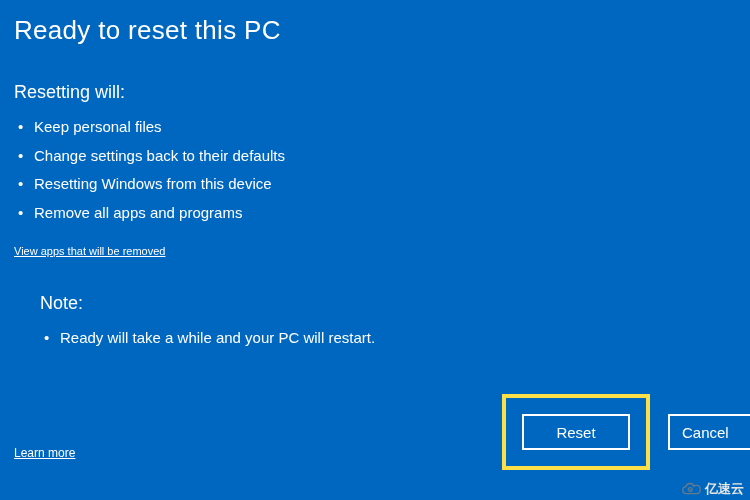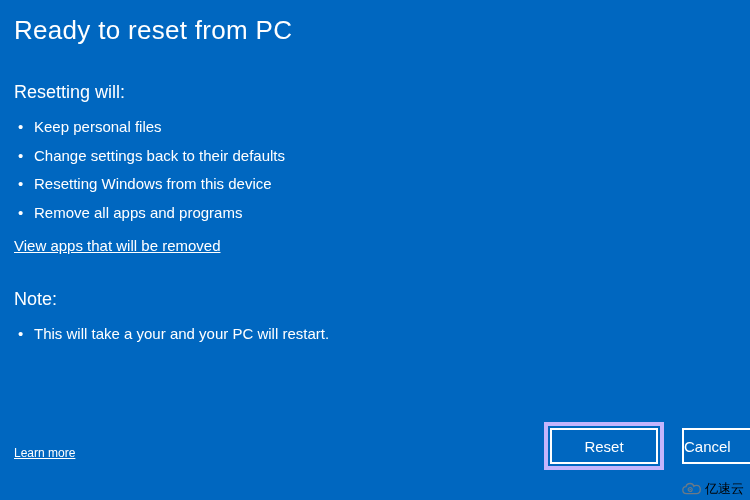--- a/index.html
+++ b/index.html
@@ -44,26 +44,27 @@
     }
     .bullet-list li::before {
       content: "•";
       position: absolute;
       left: 0;
       top: 0;
     }
     .link {
       display: inline-block;
       text-decoration: underline;
-      font-size: 15px;
+      font-size: 11px;
       cursor: pointer;
-      margin-top: 4px;
+      margin-top: 12px;
     }
     .note-section {
       margin-top: 34px;
+      margin-left: 26px;
     }
     .learn-more {
       position: absolute;
       left: 14px;
       bottom: 40px;
       text-decoration: underline;
       font-size: 12px;
       cursor: pointer;
     }
     .button-row {
@@ -80,76 +81,76 @@
       color: #ffffff;
       font-family: inherit;
       font-size: 15px;
       cursor: pointer;
       height: 36px;
       display: flex;
       align-items: center;
       justify-content: center;
     }
     .btn-reset-wrap {
-      border: 4px solid #c4b5fd;
-      padding: 2px;
+      border: 4px solid #fde047;
+      padding: 16px;
     }
     .btn.reset {
       width: 108px;
     }
     .btn.cancel {
-      width: 68px;
+      width: 82px;
       border-right: none;
-      padding-left: 0;
+      padding-left: 12px;
       justify-content: flex-start;
     }
     .watermark {
       position: absolute;
       right: 6px;
       bottom: 2px;
       display: flex;
       align-items: center;
       gap: 2px;
       font-size: 13px;
-      color: #000000;
-      font-weight: 400;
+      color: #e5e5e5;
+      font-weight: 700;
     }
     .watermark .cloud-icon {
       width: 22px;
       height: 16px;
       display: inline-flex;
       align-items: center;
       justify-content: center;
     }
     .watermark svg {
       width: 22px;
       height: 16px;
     }
   </style>
 </head>
 <body>
 
 <div class="container">
-  <h1 class="title">Ready to reset from PC</h1>
+  <h1 class="title">Ready to reset this PC</h1>
 
   <div>
     <div class="section-label">Resetting will:</div>
     <ul class="bullet-list">
       <li>Keep personal files</li>
       <li>Change settings back to their defaults</li>
       <li>Resetting Windows from this device</li>
       <li>Remove all apps and programs</li>
     </ul>
     <a class="link">View apps that will be removed</a>
   </div>
 
   <div class="note-section">
     <div class="section-label">Note:</div>
     <ul class="bullet-list">
-      <li>This will take a your and your PC will restart.</li>
+      <li>Ready will take a while and your PC will restart.</li>
     </ul>
   </div>
 
   <a class="learn-more">Learn more</a>
 
   <div class="button-row">
     <div class="btn-reset-wrap">
       <button class="btn reset">Reset</button>
     </div>
     <button class="btn cancel">Cancel</button>

